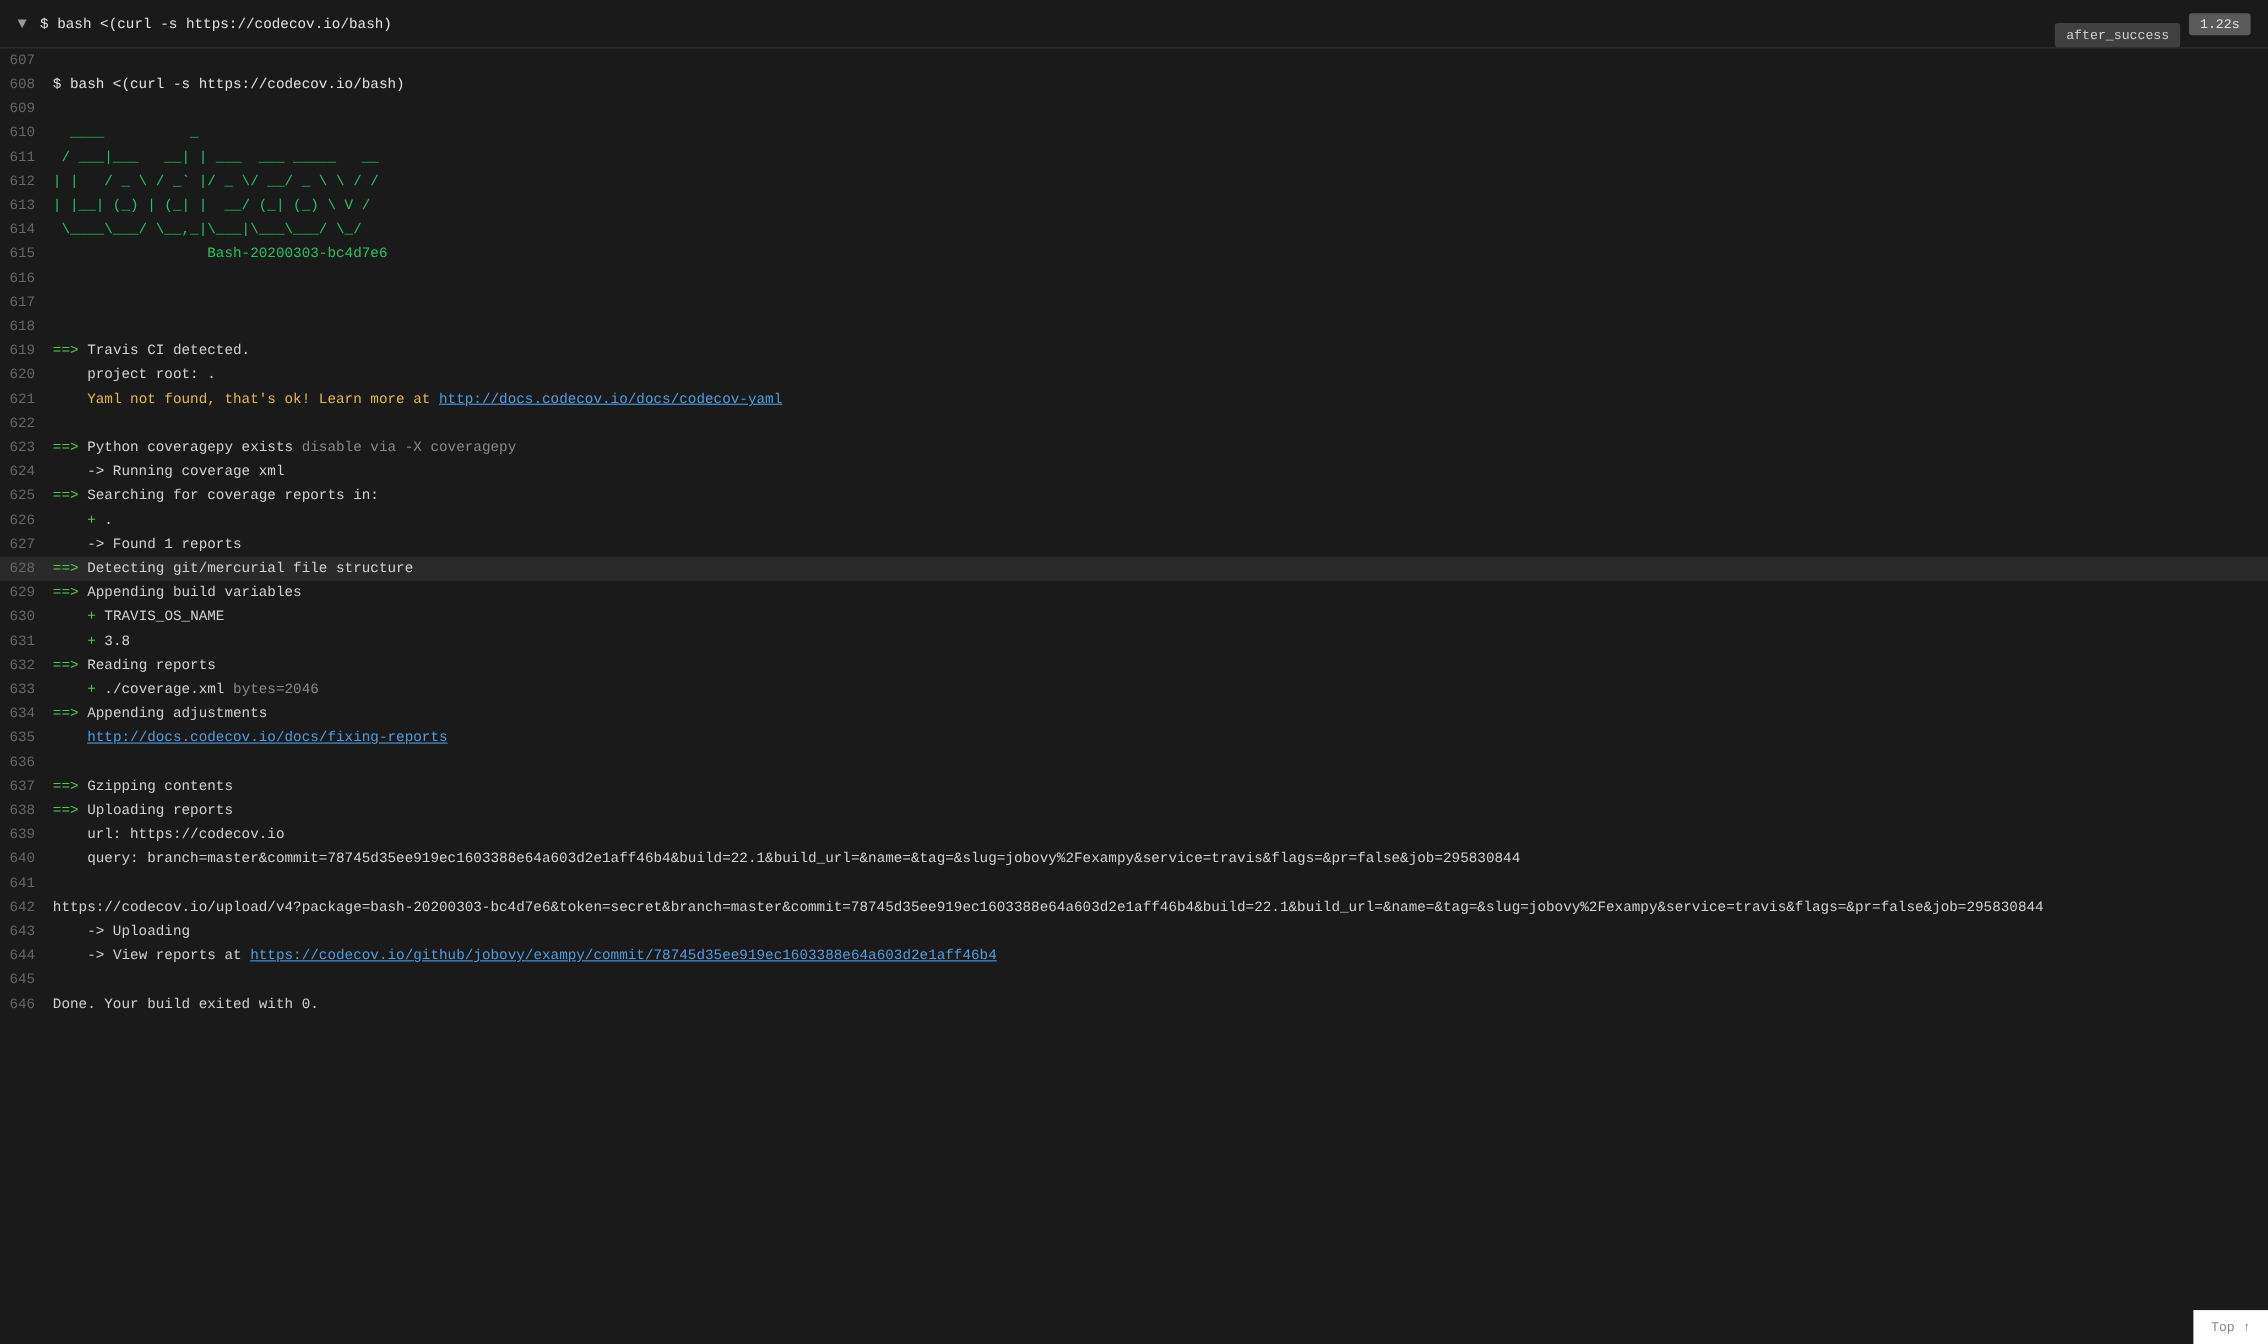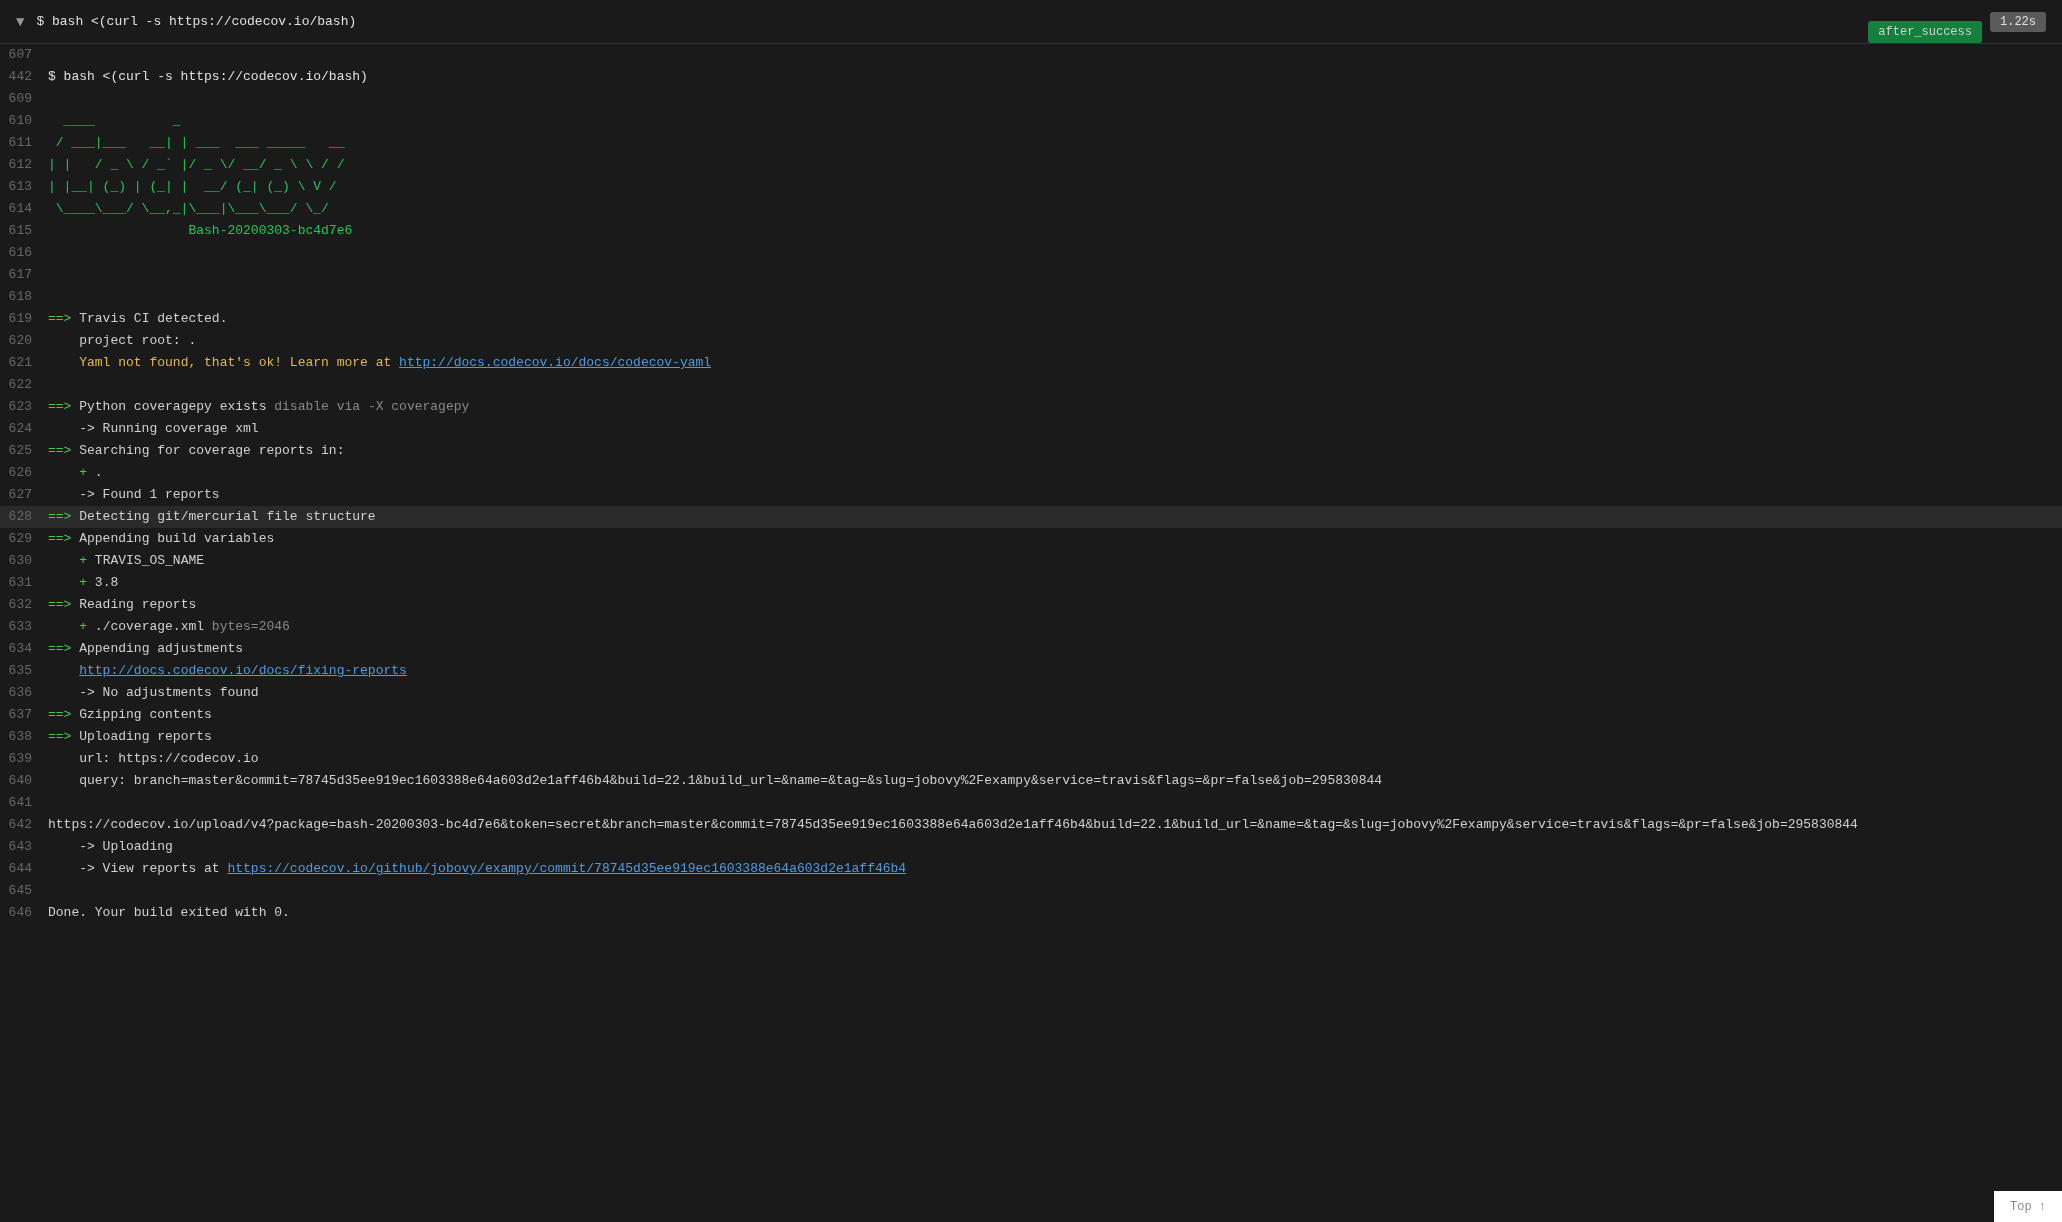--- a/index.html
+++ b/index.html
@@ -41,21 +41,21 @@
     .command-text {
       color: #e0e0e0;
       font-size: 13px;
     }
     .top-bar-right {
       display: flex;
       align-items: center;
       gap: 8px;
     }
     .badge-after-success {
-      background: #15803d;
+      background: #404040;
       color: #d0d0d0;
       padding: 4px 10px;
       border-radius: 3px;
       font-size: 12px;
       margin-top: 20px;
     }
     .badge-time {
       background: #5a5a5a;
       color: #e0e0e0;
       padding: 3px 10px;
@@ -129,21 +129,21 @@
   </div>
 
   <div class="lines-container">
 
     <div class="line">
       <span class="line-number">607</span>
       <span class="line-content"></span>
     </div>
 
     <div class="line">
-      <span class="line-number">442</span>
+      <span class="line-number">608</span>
       <span class="line-content text-white">$ bash &lt;(curl -s https://codecov.io/bash)</span>
     </div>
 
     <div class="line">
       <span class="line-number">609</span>
       <span class="line-content"></span>
     </div>
 
     <div class="line">
       <span class="line-number">610</span>
@@ -262,21 +262,20 @@
       <span class="line-content"><span class="text-green">==&gt; </span>Appending adjustments</span>
     </div>
 
     <div class="line">
       <span class="line-number">635</span>
       <span class="line-content">    <a class="text-link" href="#">http://docs.codecov.io/docs/fixing-reports</a></span>
     </div>
 
     <div class="line">
       <span class="line-number">636</span>
-      <span class="line-content">    -&gt; No adjustments found</span>
     </div>
 
     <div class="line">
       <span class="line-number">637</span>
       <span class="line-content"><span class="text-green">==&gt; </span>Gzipping contents</span>
     </div>
 
     <div class="line">
       <span class="line-number">638</span>
       <span class="line-content"><span class="text-green">==&gt; </span>Uploading reports</span>

